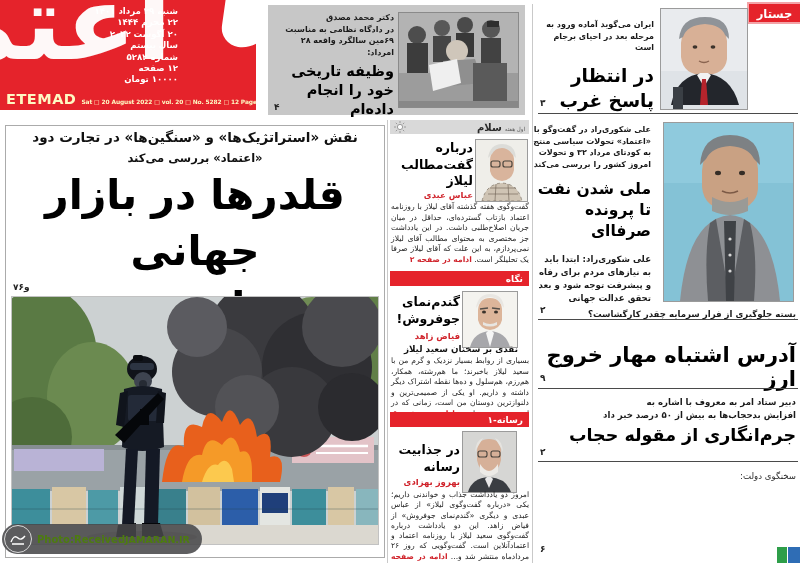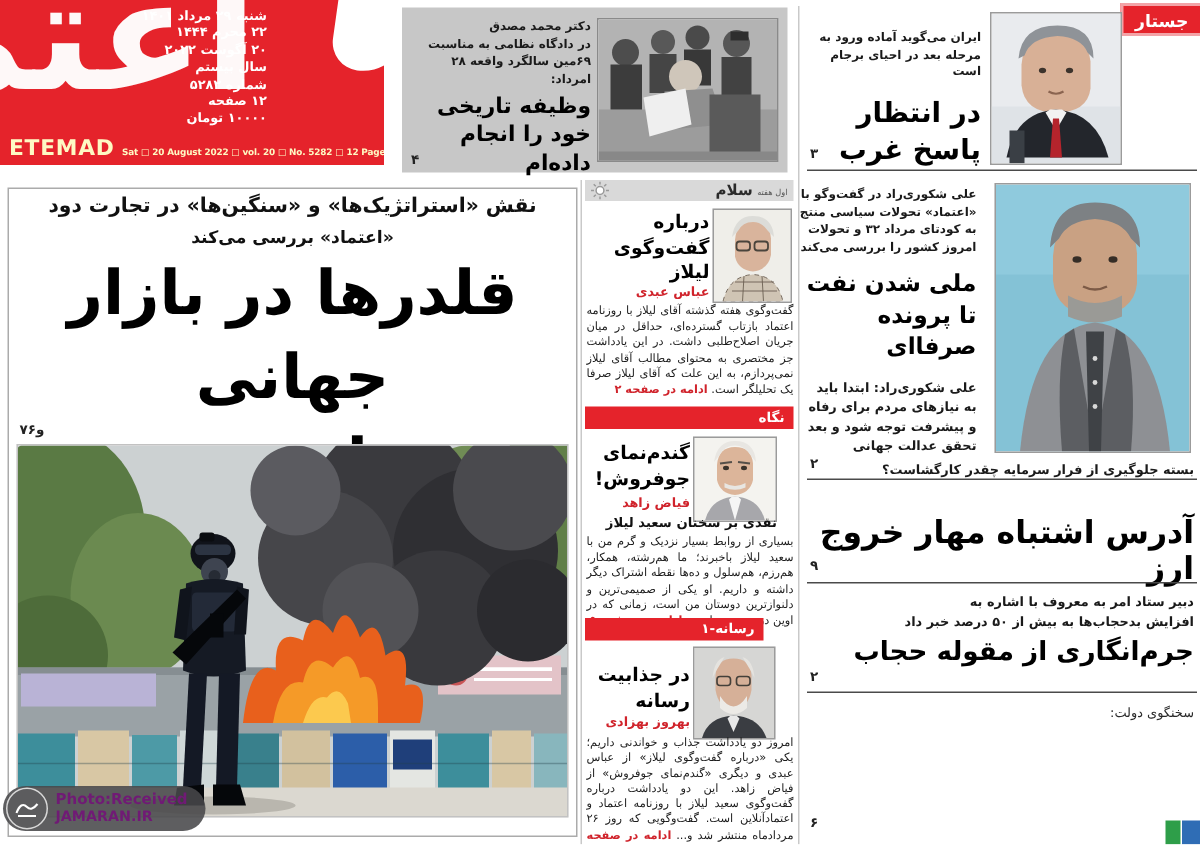--- a/index.html
+++ b/index.html
@@ -199,21 +199,21 @@
       <path d="M6 61 Q10 44 26 43 Q42 44 46 61 Z" fill="#cfc4b4"></path>
       <path d="M6 61 Q10 44 26 43 Q42 44 46 61 Z" fill="none" stroke="#6b5f52" stroke-width=".6" stroke-dasharray="3 3"></path>
       <line x1="14" y1="48" x2="40" y2="48" stroke="#6b5f52" stroke-width=".6"></line>
       <line x1="12" y1="54" x2="42" y2="54" stroke="#6b5f52" stroke-width=".6"></line>
       <line x1="20" y1="44" x2="19" y2="61" stroke="#6b5f52" stroke-width=".6"></line>
       <line x1="32" y1="44" x2="33" y2="61" stroke="#6b5f52" stroke-width=".6"></line>
     </svg>
   </div>
   <div class="abs rtl right hl" style="left:398px;top:140px;width:75px;font-size:12.5px;line-height:16.5px;">
     <div>درباره</div>
-    <div>گفت‌وگوی</div>
+    <div>گفت‌مطالب</div>
     <div>لیلاز</div>
   </div>
   <div class="abs rtl right red-text bold" style="left:398px;top:190px;width:75px;font-size:8.5px;">عباس عبدی</div>
   <div class="abs rtl body-sm" style="left:391px;top:202px;width:138px;">
     <span>گفت‌وگوی هفته گذشته آقای لیلاز با روزنامه اعتماد بازتاب گسترده‌ای، حداقل در میان جریان اصلاح‌طلبی داشت. در این یادداشت جز مختصری به محتوای مطالب آقای لیلاز نمی‌پردازم، به این علت که آقای لیلاز صرفا یک تحلیلگر است.</span>
     <span class="red-text bold">ادامه در صفحه ۲</span>
   </div>
 
   <div class="abs sec-bar" style="left:390px;top:271px;width:139px;height:15px;">
     <span>نگاه</span>
@@ -235,21 +235,21 @@
     <div>گندم‌نمای</div>
     <div>جوفروش!</div>
   </div>
   <div class="abs rtl right red-text bold" style="left:396px;top:331px;width:64px;font-size:8.5px;">فیاض زاهد</div>
   <div class="abs rtl right bold" style="left:391px;top:344px;width:127px;font-size:8.8px;color:#111;">نقدی بر سخنان سعید لیلاز</div>
   <div class="abs rtl body-sm" style="left:391px;top:356px;width:138px;">
     <span>بسیاری از روابط بسیار نزدیک و گرم من با سعید لیلاز باخبرند؛ ما هم‌رشته، همکار، هم‌رزم، هم‌سلول و ده‌ها نقطه اشتراک دیگر داشته و داریم. او یکی از صمیمی‌ترین و دلنوازترین دوستان من است، زمانی که در اوین درس می‌خواندیم.</span>
     <span class="red-text bold">ادامه در صفحه ۵</span>
   </div>
 
-  <div class="abs sec-bar" style="left:390px;top:412px;width:119px;height:15px;">
+  <div class="abs sec-bar" style="left:390px;top:412px;width:139px;height:15px;">
     <span>رسانه-۱</span>
   </div>
   <div class="abs photo-frame" style="left:462px;top:431px;width:55px;height:62px;">
     <svg width="53" height="60" viewBox="0 0 53 60">
       <rect width="53" height="60" fill="#d6d6d4"></rect>
       <path d="M14 18 Q15 7 26 7 Q37 7 38 18 L38 28 Q36 40 26 42 Q16 40 14 28 Z" fill="#d6b098"></path>
       <path d="M12 20 Q13 8 20 6 L14 16 Z" fill="#e5e3df"></path>
       <path d="M40 20 Q39 8 32 6 L38 16 Z" fill="#e5e3df"></path>
       <path d="M17 32 Q26 46 35 32 L35 40 Q26 48 17 40 Z" fill="#eceae6"></path>
       <rect x="15" y="19" width="9" height="6" rx="2" fill="none" stroke="#44403a" stroke-width="1.1"></rect>
@@ -347,19 +347,19 @@
     </div>
   </div>
 
   <div class="abs" style="left:2px;top:524px;height:30px;display:flex;align-items:center;gap:5px;background:rgba(72,72,74,.88);
               border-radius:16px;padding:0 12px 0 2px;">
     <span style="width:26px;height:26px;border-radius:50%;background:#5c5c5e;border:1.5px solid #d8d8d8;display:inline-flex;align-items:center;justify-content:center;">
       <svg width="18" height="14" viewBox="0 0 18 14">
           <path d="M2 10 Q5 2 9 6 Q12 9 16 4 M3 12 L15 12" stroke="#fff" stroke-width="1.4" fill="none"></path>
         </svg>
     </span>
-    <span style="display:flex;flex-direction:column;color:#701a75;font-weight:bold;line-height:11px;">
+    <span style="display:flex;color:#4d7c0f;font-weight:bold;line-height:11px;">
       <span style="font-size:10px;">Photo:Received</span>
       <span style="font-size:9.5px;">JAMARAN.IR</span>
     </span>
   </div>
 
 </div>
 
 </body></html>

